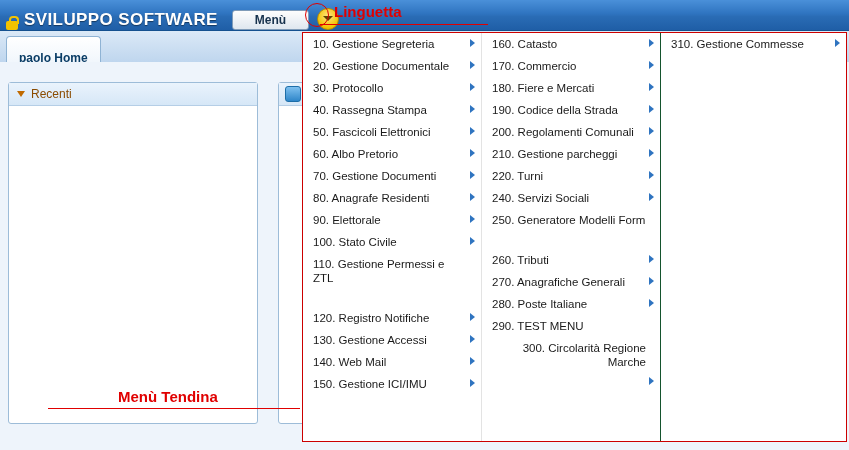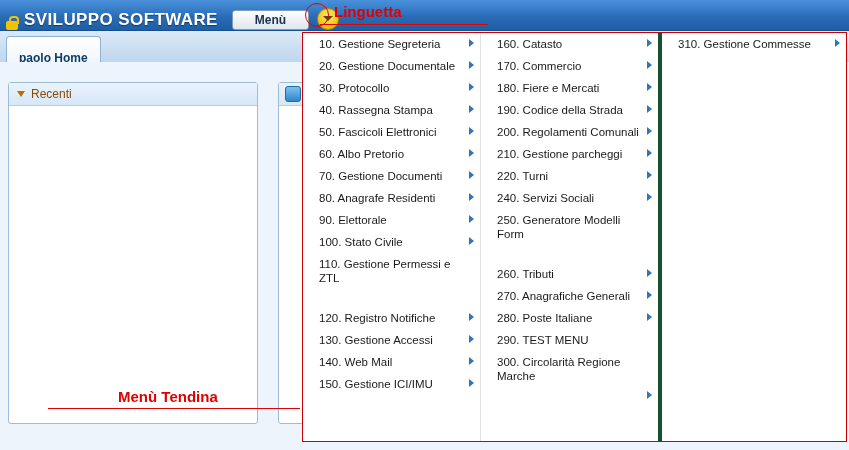--- a/index.html
+++ b/index.html
@@ -92,25 +92,25 @@
     border:1px solid #1d6ea8;
   }
   
   #megamenu{
     position:absolute;left:302px;top:32px;width:543px;height:408px;
     background:#ffffff;border:1px solid #cc0000;
     display:flex;
   }
   .mcol{position:relative;}
   .mcol.c1{width:178px;border-right:1px solid #e3e3e3;}
-  .mcol.c2{width:178px;border-right:4px solid #14532d;}
+  .mcol.c2{width:178px;border-right:1px solid #14532d;text-align:right;}
   .mcol.c3{width:185px;}
   .mitem{
     position:relative;display:flex;align-items:flex-start;
-    padding:4px 14px 4px 16px;font-size:11.5px;color:#1a1a1a;
+    padding:4px 14px 4px 10px;font-size:11.5px;color:#1a1a1a;
     line-height:14px;cursor:pointer;
   }
   .mitem .arr{
     position:absolute;right:6px;top:6px;width:0;height:0;
     border-top:4px solid transparent;border-bottom:4px solid transparent;
     border-left:5px solid #2f74c0;
   }
   .mitem.spacer{height:14px;padding-top:2px;padding-bottom:2px;}
   .arrowonly{position:relative;height:16px;}
   .arrowonly .arr{

